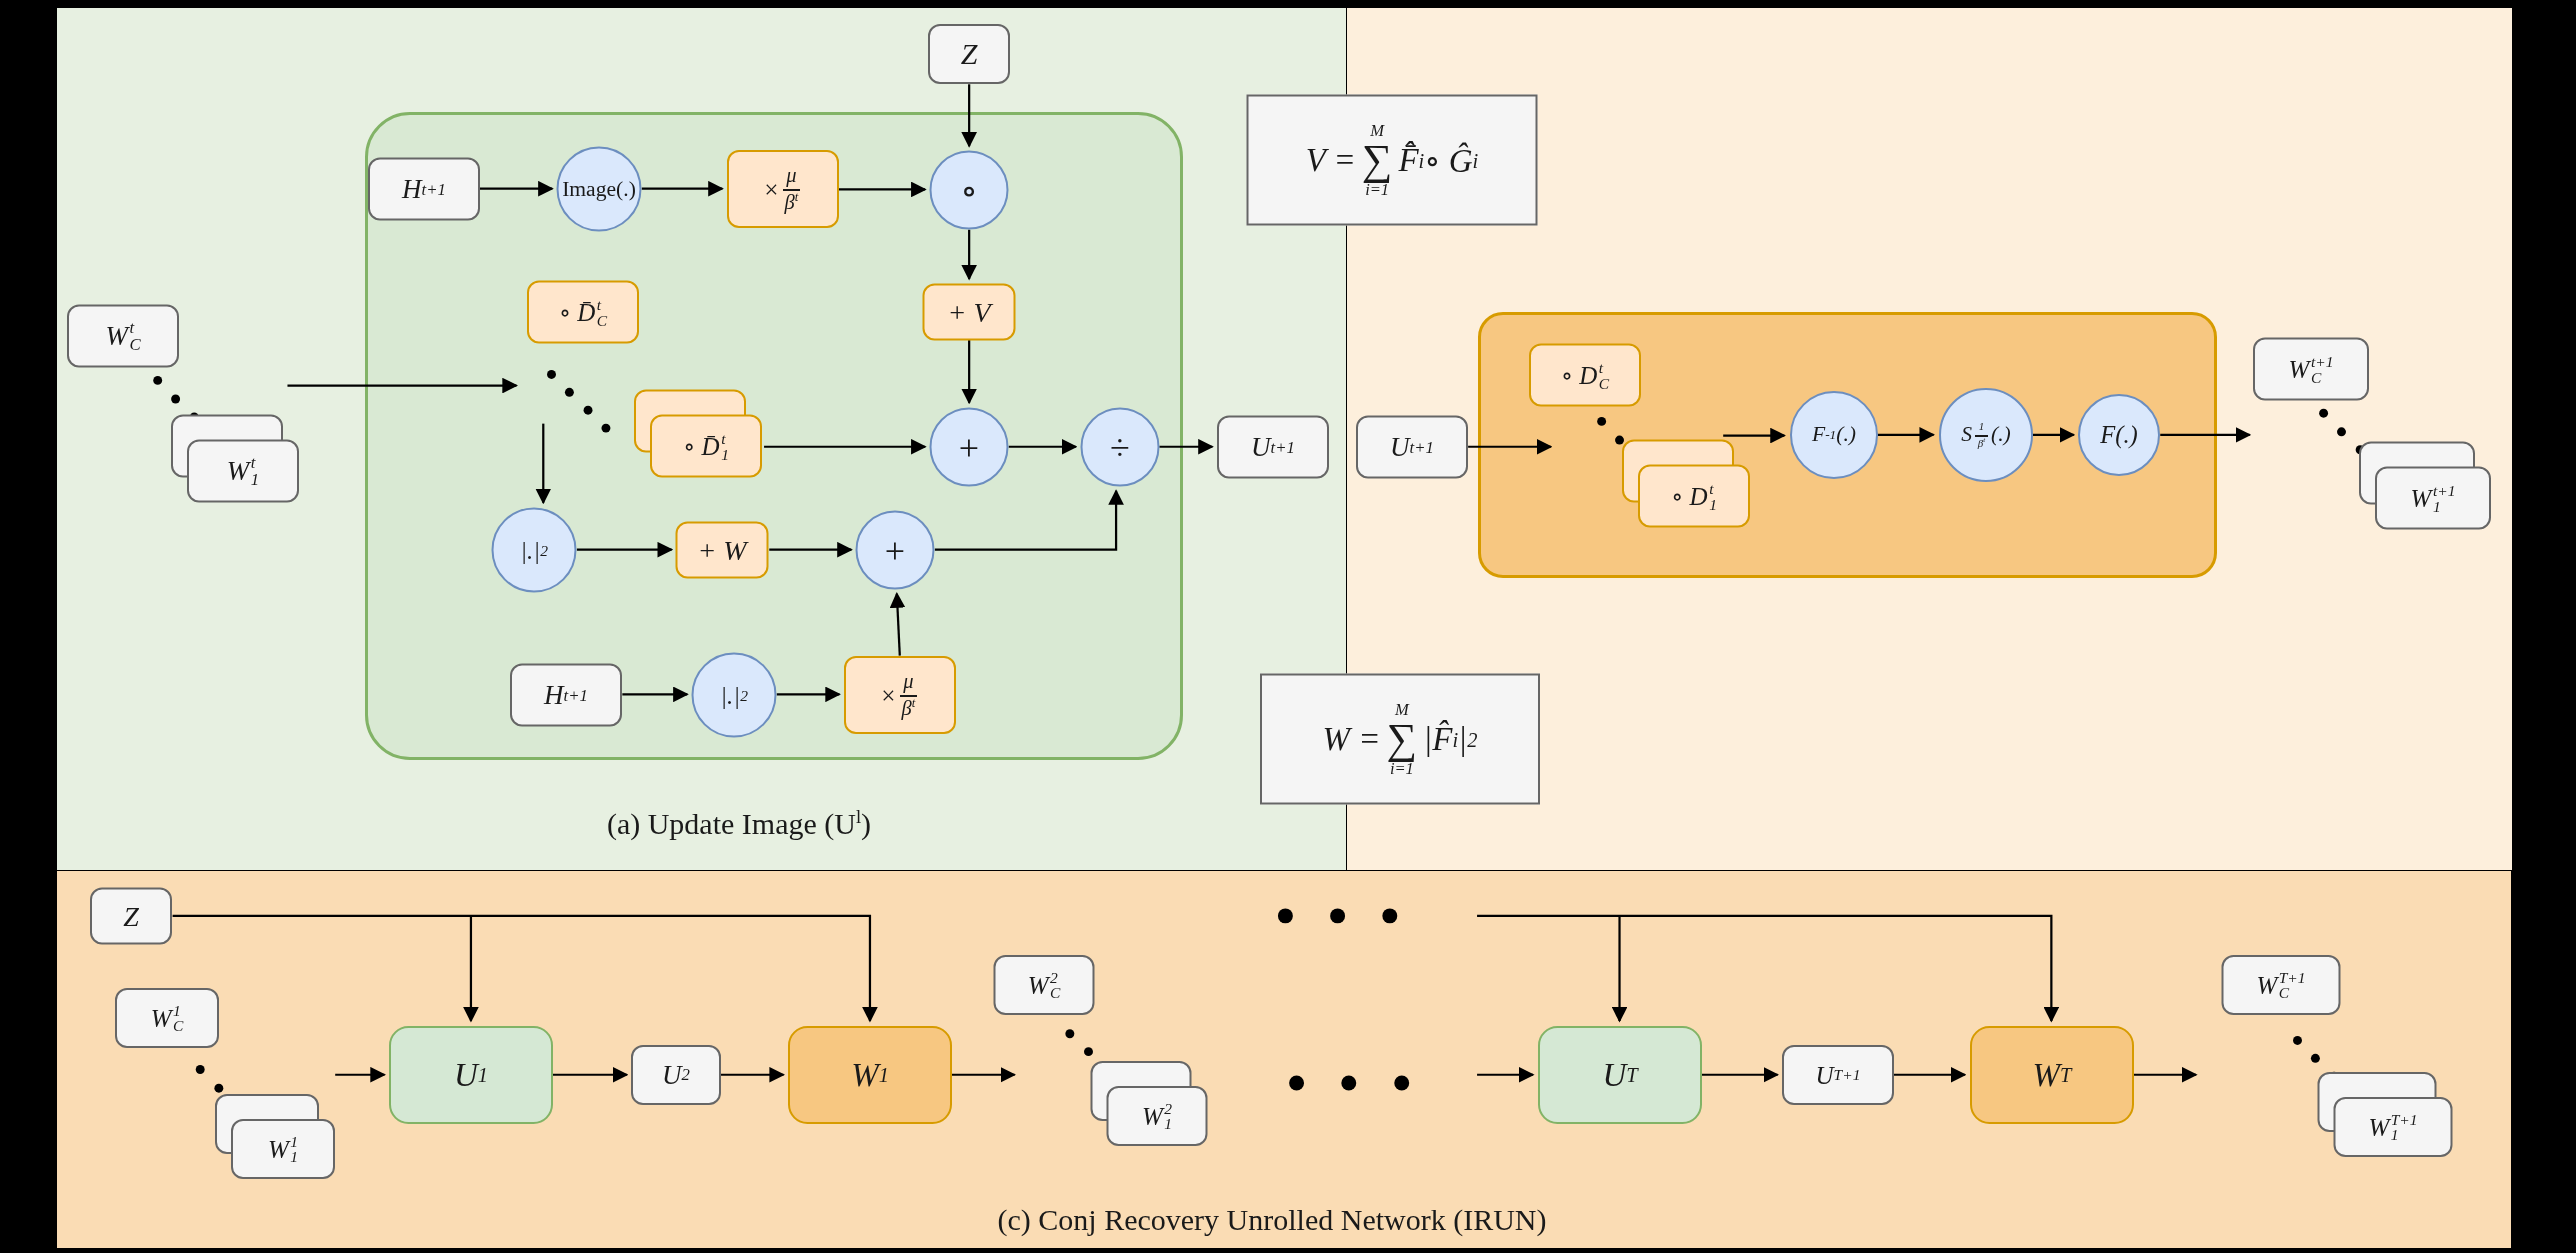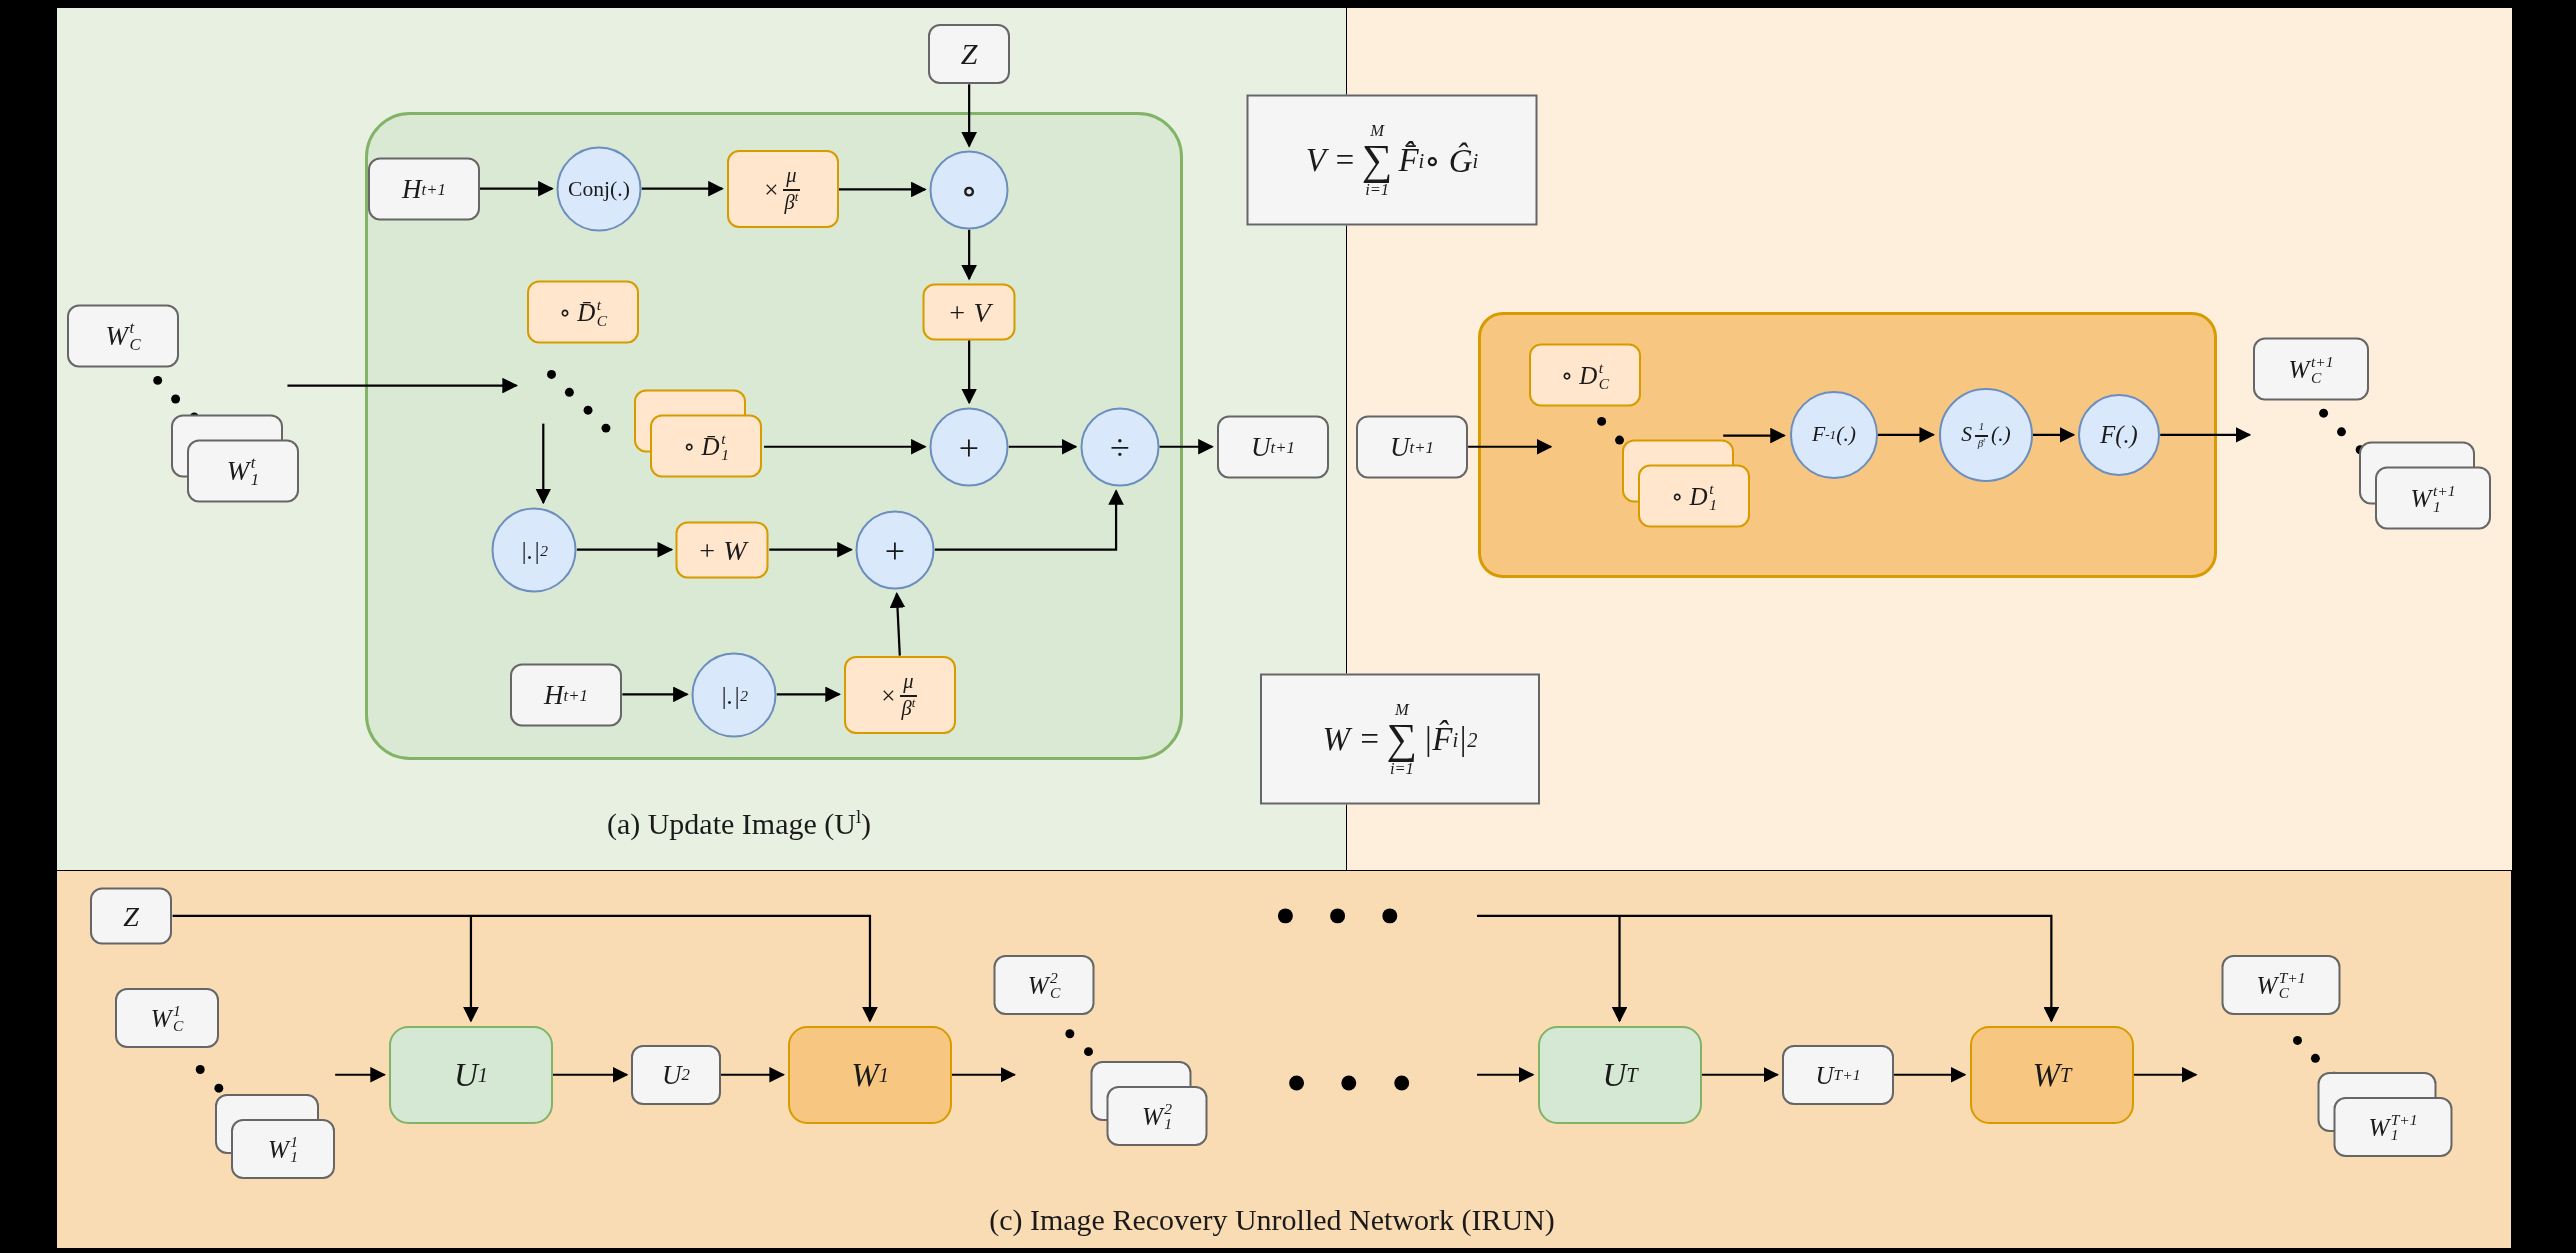--- a/index.html
+++ b/index.html
@@ -133,21 +133,21 @@
       <circle cx="1879" cy="1452" r="10"></circle>
 
       <circle cx="1723" cy="1228" r="10"></circle>
         <circle cx="1793" cy="1228" r="10"></circle>
       <circle cx="1863" cy="1228" r="10"></circle>
     </g>
   </svg>
 
   <div class="node gray" style="left:969px;top:54px;width:82px;height:60px;font-size:30px;">Z</div>
   <div class="node gray" style="left:424px;top:189px;width:112px;height:63px;font-size:27px;">H<sup>t+1</sup></div>
-  <div class="node bluec roman" style="left:599px;top:189px;width:85px;height:85px;font-size:21.6px;">Conj(.)</div>
+  <div class="node bluec roman" style="left:599px;top:189px;width:85px;height:85px;font-size:21.6px;">Image(.)</div>
   <div class="node orangeb" style="left:783px;top:189px;width:112px;height:78px;font-size:25px;">×<span class="mfrac">
         <span class="mfn">μ</span>
         <span class="mfd">β<sup>t</sup></span>
       </span></div>
   <div class="node bluec roman" style="left:969px;top:190px;width:79px;height:79px;font-size:36px;">∘</div>
   <div class="node orangeb" style="left:969px;top:312px;width:93px;height:57px;font-size:28px;">+ V</div>
   <div class="node orangeb" style="left:583px;top:312px;width:112px;height:63px;font-size:25px;">∘ D̄<span class="msubsup">
         <span class="msup">t</span>
         <span class="msub">C</span>
       </span></div>
@@ -271,16 +271,16 @@
       </span></div>
 
   <div class="stack" style="left:2393px;top:1127px;width:119px;height:60px;font-size:25px;">
     <div class="back gray"></div>
     <div class="front gray">W<span class="msubsup">
           <span class="msup">T+1</span>
           <span class="msub">1</span>
         </span></div>
   </div>
 
-  <div class="caption" style="left:1272px;top:1220px;">(c) Image Recovery Unrolled Network (IRUN)</div>
+  <div class="caption" style="left:1272px;top:1220px;">(c) Conj Recovery Unrolled Network (IRUN)</div>
 
 </div>
 
 
 </body></html>

